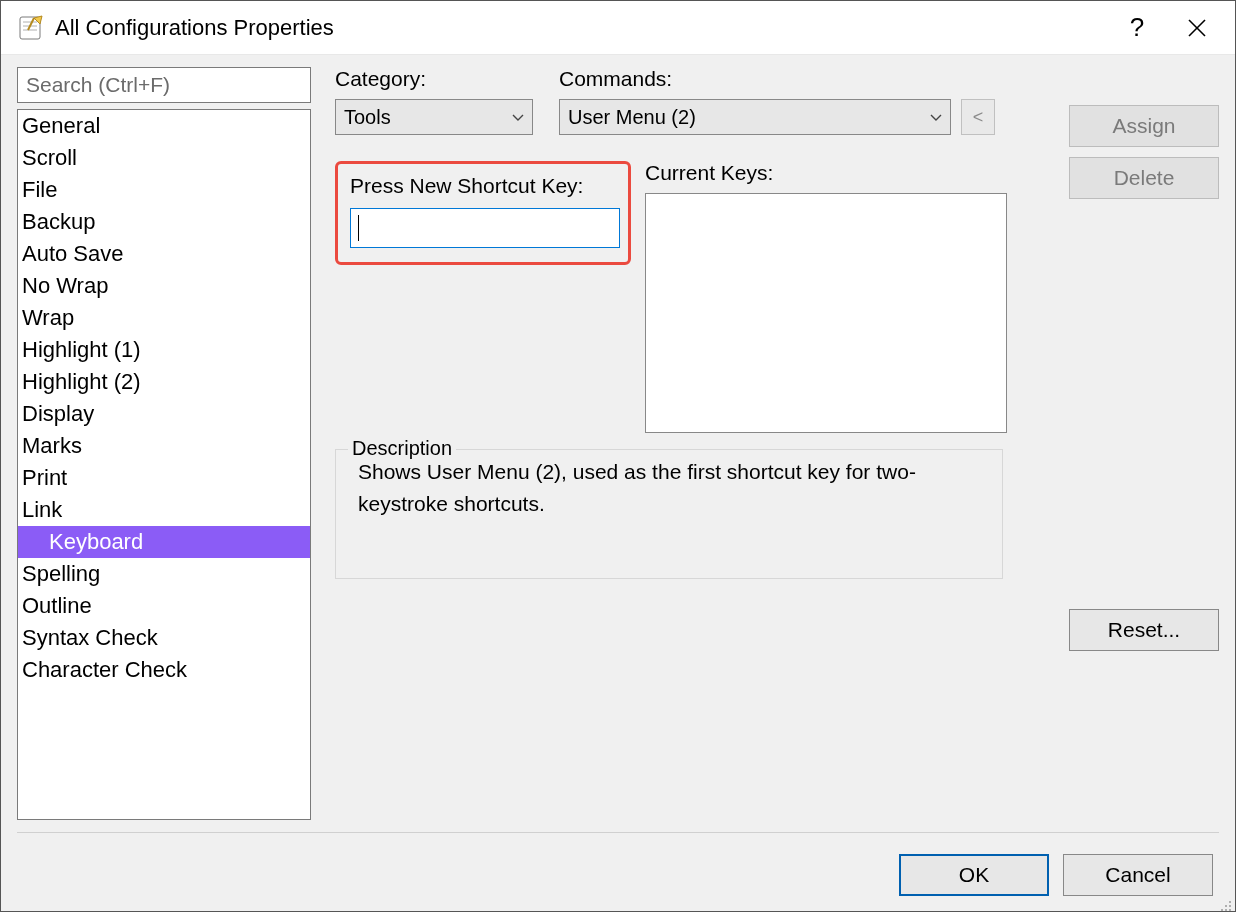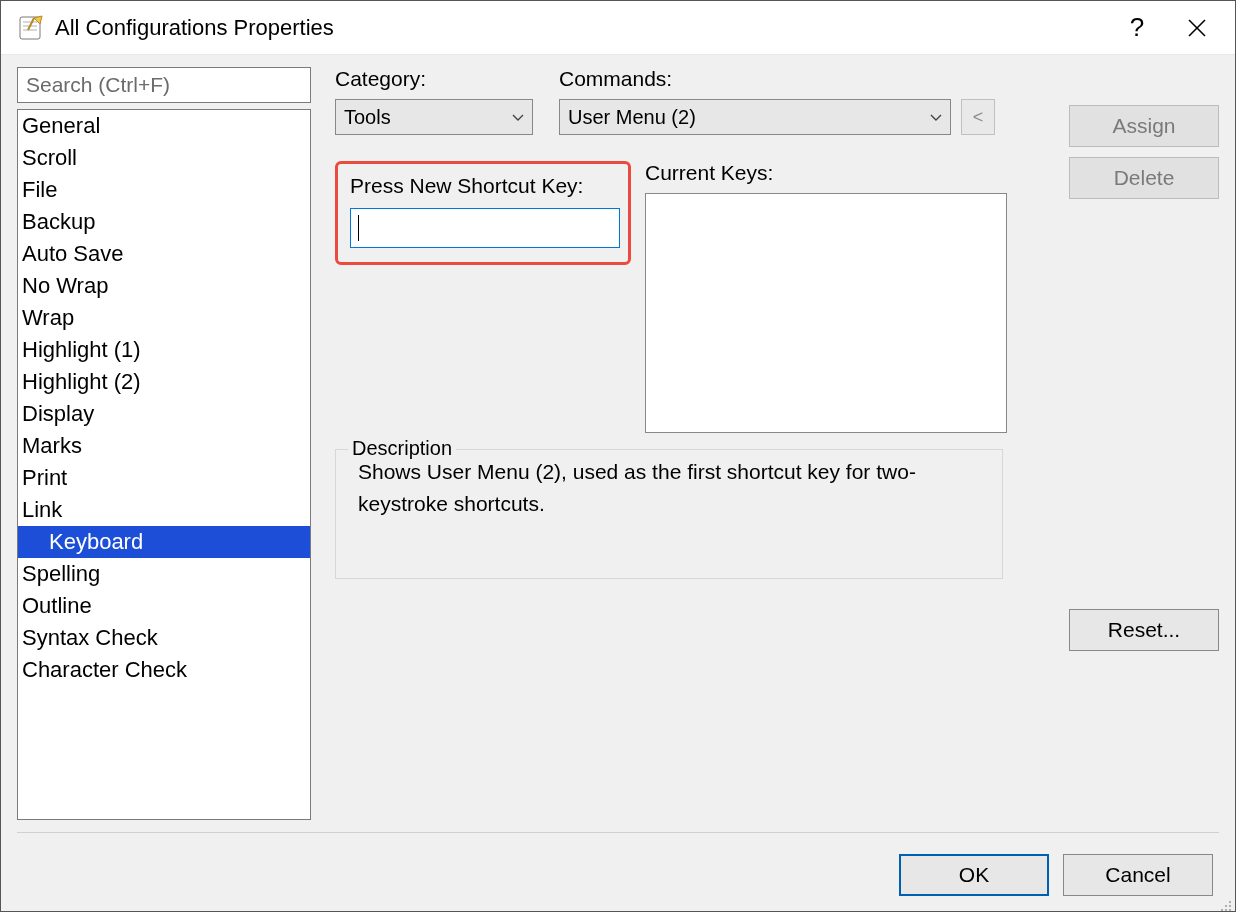--- a/index.html
+++ b/index.html
@@ -82,21 +82,21 @@
     overflow: hidden;
     font-size: 22px;
     line-height: 32px;
   }
   .catlist .item {
     padding: 0 4px;
     cursor: pointer;
     white-space: nowrap;
   }
   .catlist .item.selected {
-    background: #1d4ed8;
+    background: #8b5cf6;
     color: #fff;
     padding-left: 31px;
   }
   .right {
     flex: 1;
     position: relative;
   }
   .row1 {
     display: flex;
     align-items: flex-start;

